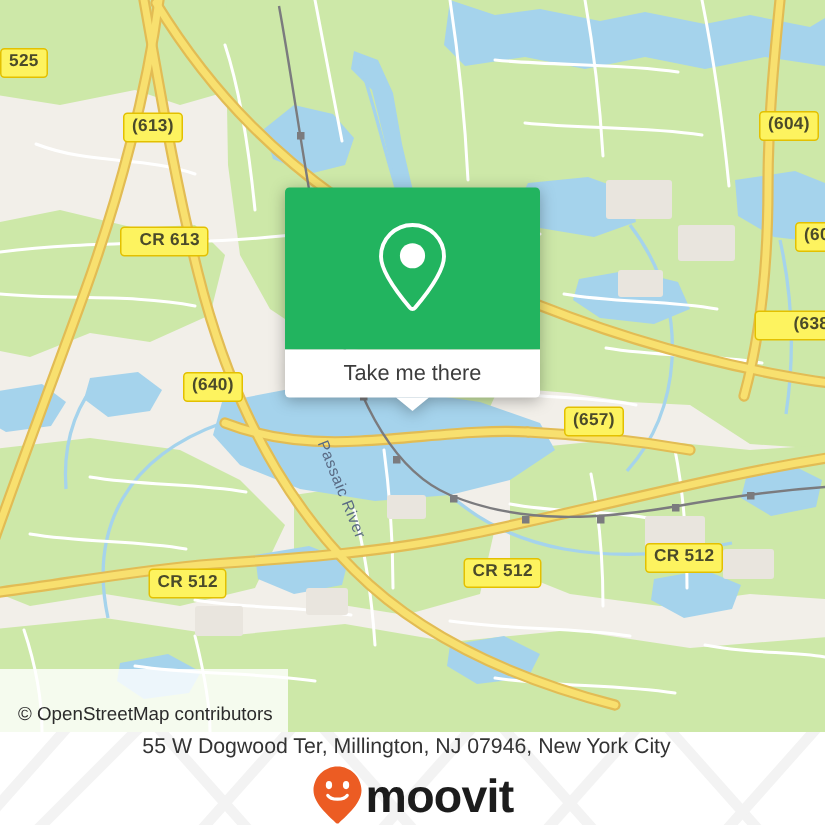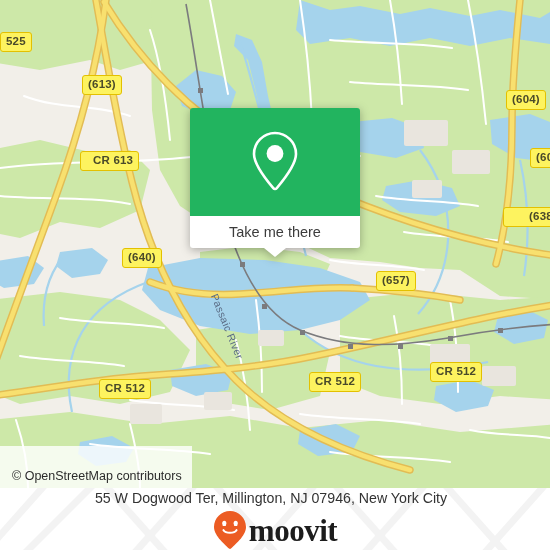--- a/index.html
+++ b/index.html
@@ -54,21 +54,21 @@
     font-size: 10.5px;
     font-family: "Liberation Sans", sans-serif;
     white-space: nowrap;
     letter-spacing: .4px;
   }
 
   
   #callout {
     position: absolute;
     left: 190px;
-    top: 108px;
+    top: 125px;
     width: 170px;
     filter: drop-shadow(0 2px 5px rgba(0,0,0,.30));
   }
   #callout-head {
     height: 108px;
     background: #22b45f;
     border-radius: 3px 3px 0 0;
     display: flex;
     align-items: center;
     justify-content: center;
@@ -152,21 +152,21 @@
     display: flex;
     align-items: center;
     gap: 2px;
   }
   #brand-pin { display:block; }
   #brand-name {
     color: #1c1c1c;
     font-size: 31px;
     font-weight: bold;
     letter-spacing: -.5px;
-    font-family: Liberation Serif, serif;
+    font-family: Liberation Sans, sans-serif;
     line-height: 31px;
   }
   #divider {
     position: absolute;
     left: 0; top: 488px;
     width: 550px; height: 1px;
     background: #e4e4e4;
   }
 </style>
 </head>
@@ -315,21 +315,21 @@
           <rect x="430" y="344" width="40" height="22" rx="2"></rect>
           <rect x="482" y="366" width="34" height="20" rx="2"></rect>
           <rect x="258" y="330" width="26" height="16" rx="2"></rect>
         </g>
       </g>
     </svg>
 
     <div id="shields">
         <div class="shield" style="left: 0px; top: 32px;">525</div>
         <div class="shield" style="left: 82px; top: 75px;">(613)</div>
-        <div class="shield" style="left: 506px; top: 90px;">(604)</div>
+        <div class="shield" style="left: 506px; top: 74px;">(604)</div>
         <div class="shield" style="left: 80px; top: 151px; padding-left: 12px;">CR 613</div>
         <div class="shield" style="left: 530px; top: 148px;">(60</div>
         <div class="shield" style="left: 503px; top: 207px; padding-left: 25px;">(638)</div>
         <div class="shield" style="left: 86px; top: 248px; margin-left: 36px;">(640)</div>
         <div class="shield" style="left: 376px; top: 271px; text-align: right;">(657)</div>
         <div class="shield" style="left: 99px; top: 379px;">CR 512</div>
         <div class="shield" style="left: 309px; top: 372px;">CR 512</div>
         <div class="shield" style="left: 430px; top: 362px;">CR 512</div>
       </div>
 

